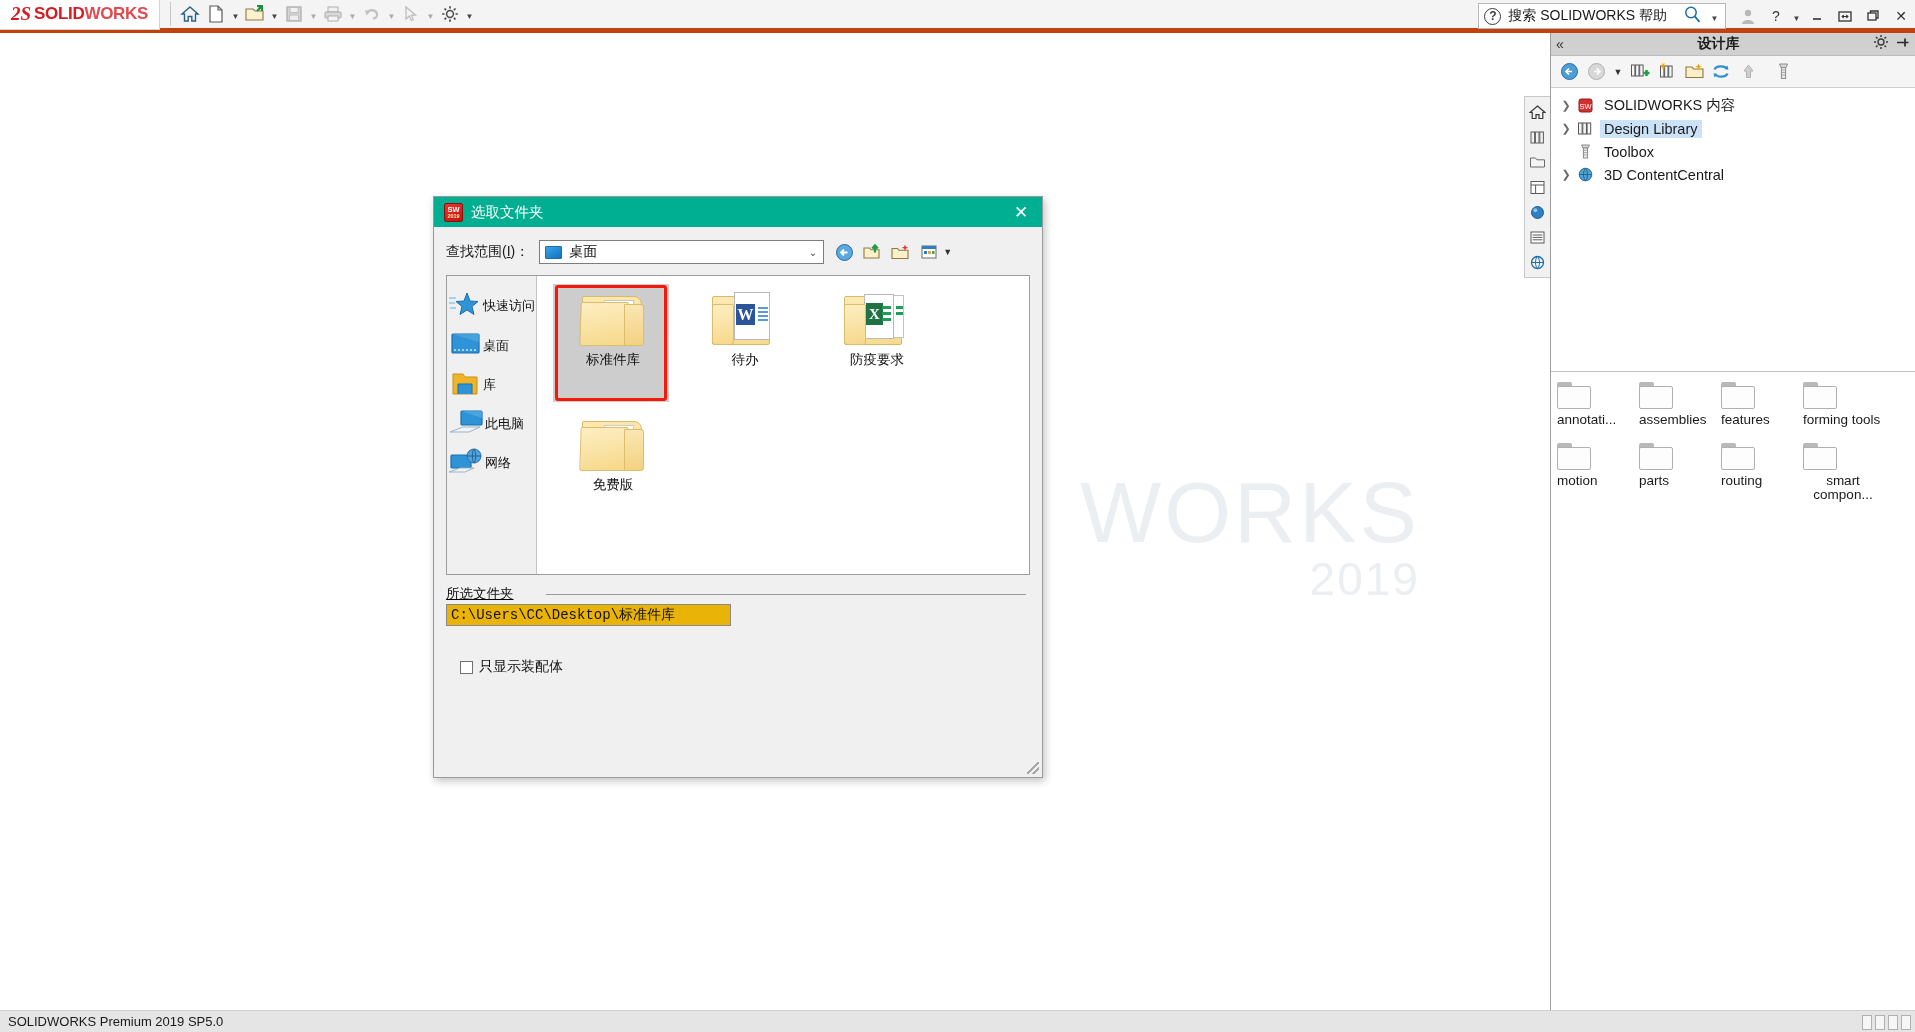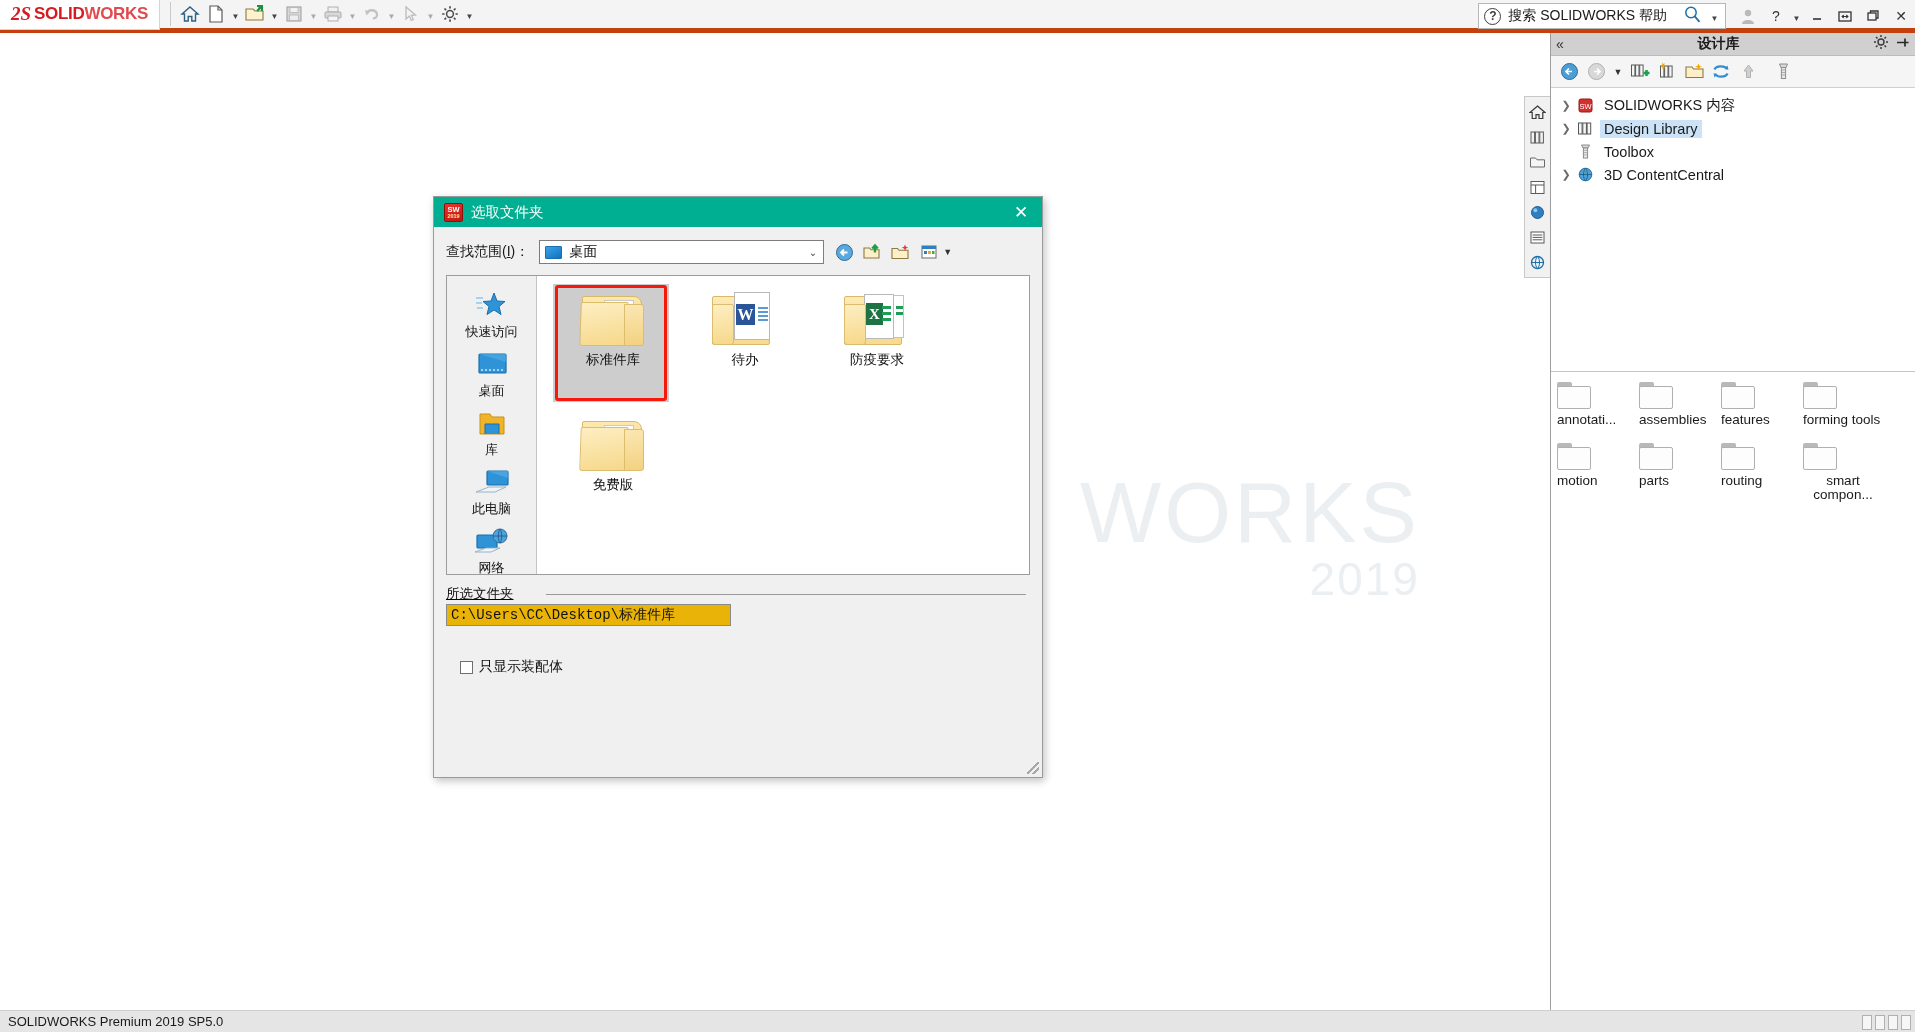--- a/index.html
+++ b/index.html
@@ -228,21 +228,21 @@
 
   .filearea {
     margin-top: 10px; display: flex; height: 300px;
     border: 1px solid #9c9c9c; background: #ffffff;
   }
   .places {
     width: 90px; background: #f0f0f0; border-right: 1px solid #c4c4c4;
     padding-top: 8px;
   }
   .place {
-    display: flex; flex-direction: column; align-items: center;
+    display: flex; flex-direction: row; align-items: center;
     padding: 5px 0 4px 0; cursor: default;
   }
   .place-label { font-size: 13px; color: #111; margin-top: 2px; }
   .filelist { flex: 1; background: #fff; padding: 8px 0 0 10px; display: flex; flex-wrap: wrap; align-content: flex-start; }
   .fileitem {
     width: 132px; height: 125px; display: flex; flex-direction: column;
     align-items: center; justify-content: flex-start; padding-top: 6px; cursor: default;
     position: relative;
   }
   .fileitem .selbox {

